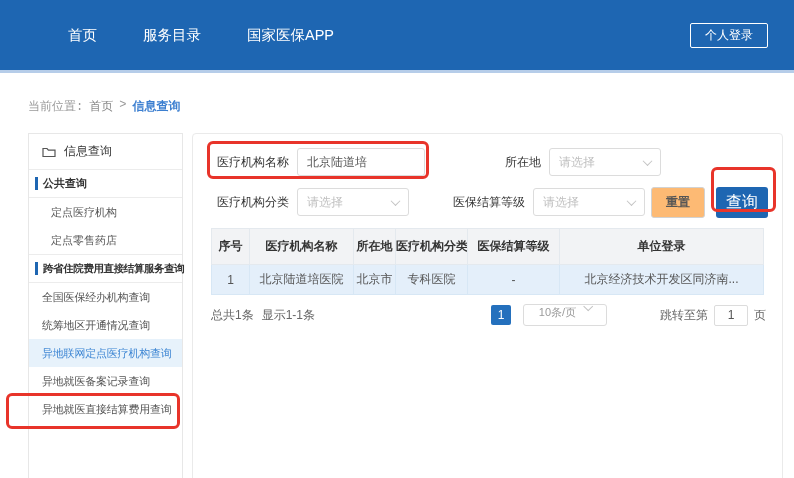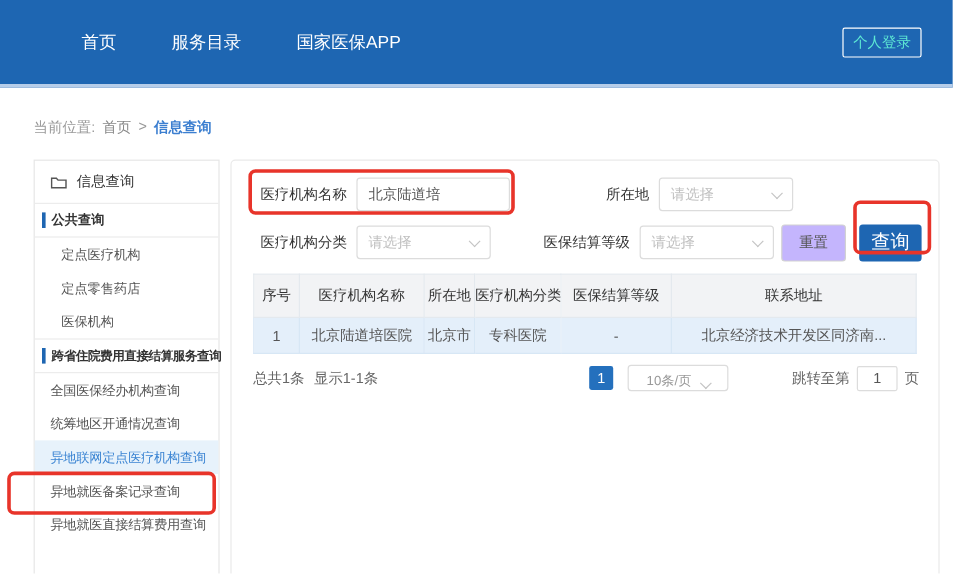--- a/index.html
+++ b/index.html
@@ -33,27 +33,27 @@
   }
   .logo-badge .chs-sub { font-size:6px; transform:scale(.75); margin-top:2px; white-space:nowrap; }
   .logo-text { color:#fff; }
   .logo-title { font-size:20px; font-weight:bold; letter-spacing:1px; line-height:24px; }
   .logo-sub { font-size:14px; letter-spacing:2.5px; line-height:18px; }
   .nav { display:flex; gap:46px; margin-left:42px; }
   .nav a { color:#fff; font-size:14.5px; text-decoration:none; white-space:nowrap; }
   .header-actions { margin-left:auto; display:flex; gap:22px; }
   .header-actions button {
     min-width:66px; height:25px; background:transparent;
-    border:1px solid #fff; border-radius:2px; color:#5eead4; font-size:12px; padding:0 2px;
+    border:1px solid #fff; border-radius:2px; color:#ffffff; font-size:12px; padding:0 14px;
   }
 
   
   .breadcrumb {
     position:absolute; left:28px; top:98px; font-size:12px; color:#999;
-    display:flex; gap:6px; align-items:flex-start;
+    display:flex; gap:6px; align-items:flex-start;font-family:Liberation Mono, monospace;
   }
   .breadcrumb a { text-decoration:none; color:#888; }
   .breadcrumb a.current { color:#3c7fd0; font-weight:bold; }
 
   
   .sidebar {
     position:absolute; left:28px; top:133px; width:155px; height:360px;
     background:#fff; border:1px solid #e7e7e7; font-size:11px; color:#555;
   }
   .sb-head {
@@ -90,45 +90,45 @@
     padding:4px 9px; font-size:12px; color:#555; flex:none;
   }
   .fselect {
     width:112px; height:28px; border:1px solid #dcdcdc; border-radius:3px;
     display:flex; align-items:center; justify-content:space-between;
     padding:0 9px; font-size:12px; color:#c0c0c0; background:#fff; flex:none; cursor:pointer;
   }
   .chev { width:7px; height:7px; border-right:1.5px solid #c4c4c4; border-bottom:1.5px solid #c4c4c4;
     transform:rotate(45deg) translate(-1px,-1px); flex:none; }
   .btns { margin-left:auto; display:flex; gap:11px; align-items:center; }
-  .btn-reset { width:54px; height:31px; background:#c4b5fd; border:1px solid #d2d2d2; border-radius:3px; font-size:12px; color:#555; }
+  .btn-reset { width:54px; height:31px; background:#fdba74; border:1px solid #d2d2d2; border-radius:3px; font-size:12px; color:#555;font-weight:bold; }
   .btn-search { width:52px; height:31px; background:#1e66b2; border:none; border-radius:3px; font-size:16px; color:#fff; }
 
   
   .rtable { margin:4px 16px 0 18px; width:553px; border-collapse:collapse; table-layout:fixed; }
   .rtable th {
     height:36px; background:#f2f3f5; border:1px solid #e4e9ee;
-    font-size:12px; font-weight:normal; color:#333; text-align:center; white-space:nowrap; overflow:hidden;
+    font-size:12px; font-weight:bold; color:#333; text-align:center; white-space:nowrap; overflow:hidden;
   }
   .rtable td {
     height:30px; background:#e4effa; border:1px solid #d7e7f5;
     font-size:12px; color:#555; text-align:center; white-space:nowrap; overflow:hidden;
   }
 
   
   .pagination { margin:9px 16px 0 18px; display:flex; align-items:center; font-size:12px; color:#666; }
   .pg-left { display:flex; gap:8px; }
   .pg-right { margin-left:auto; display:flex; align-items:center; gap:12px; }
   .pg-page {
     width:20px; height:20px; background:#2470bd; color:#fff; border-radius:2px;
     display:flex; align-items:center; justify-content:center; font-size:12px; cursor:pointer;
   }
   .pg-size {
     width:84px; height:22px; border:1px solid #dcdcdc; border-radius:3px; color:#9a9a9a;
-    font-size:11px; display:flex; align-items:flex-end; justify-content:center; gap:8px; cursor:pointer;
+    font-size:11px; display:flex; align-items:flex-start; justify-content:center; gap:8px; cursor:pointer;
   }
   .pg-size .chev { transform:rotate(45deg) translate(-1px,-2px); }
   .pg-jump { display:flex; align-items:center; gap:6px;margin-left:41px; }
   .pg-jump input { width:34px; height:21px; border:1px solid #dcdcdc; border-radius:2px; text-align:center; font-size:12px; color:#555; }
 
   
   .anno { position:absolute; border:3px solid #e8342a; border-radius:6px; pointer-events:none; z-index:10; }
   .anno-form   { left:207px; top:141px; width:222px; height:38px; }
   .anno-search { left:711px; top:167px; width:65px; height:45px; }
   .anno-sidebar{ left:6px;  top:393px; width:174px; height:36px; }
@@ -164,21 +164,20 @@
     <span>信息查询</span>
   </div>
 
   <div class="sb-section">
     <span class="bar"></span>
     <span>公共查询</span>
   </div>
   <div class="sb-group">
     <div class="sb-item">定点医疗机构</div>
     <div class="sb-item">定点零售药店</div>
-    <div class="sb-item">医保机构</div>
   </div>
 
   <div class="sb-section tight">
     <span class="bar"></span>
     <span>跨省住院费用直接结算服务查询</span>
   </div>
   <div class="sb-group long">
     <div class="sb-item">全国医保经办机构查询</div>
     <div class="sb-item">统筹地区开通情况查询</div>
     <div class="sb-item active">异地联网定点医疗机构查询</div>
@@ -225,21 +224,21 @@
         <col style="width:92px">
         <col>
     </colgroup>
     <thead>
       <tr>
         <th>序号</th>
         <th>医疗机构名称</th>
         <th>所在地</th>
         <th>医疗机构分类</th>
         <th>医保结算等级</th>
-        <th>联系地址</th>
+        <th>单位登录</th>
       </tr>
     </thead>
     <tbody>
       <tr>
         <td>1</td>
         <td>北京陆道培医院</td>
         <td>北京市</td>
         <td>专科医院</td>
         <td>-</td>
         <td>北京经济技术开发区同济南...</td>

